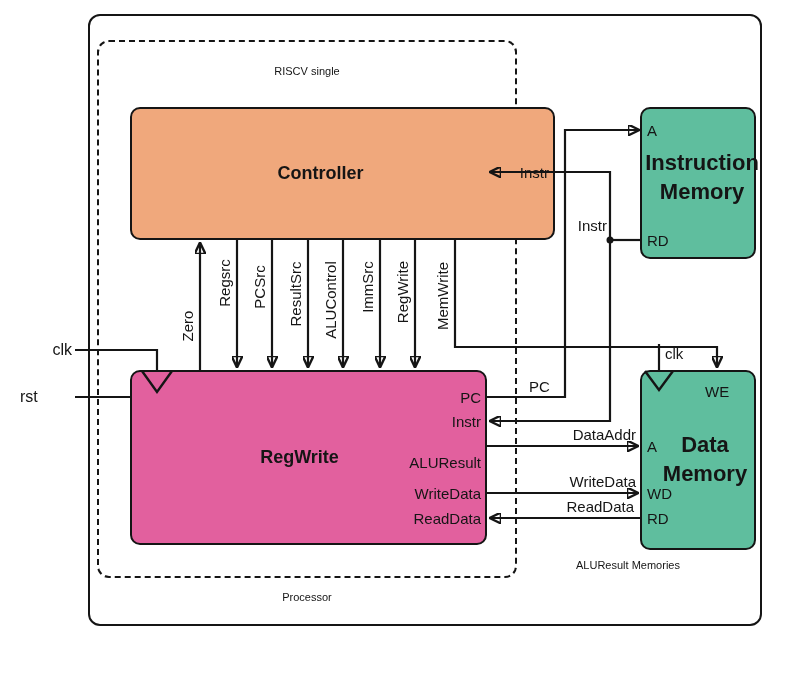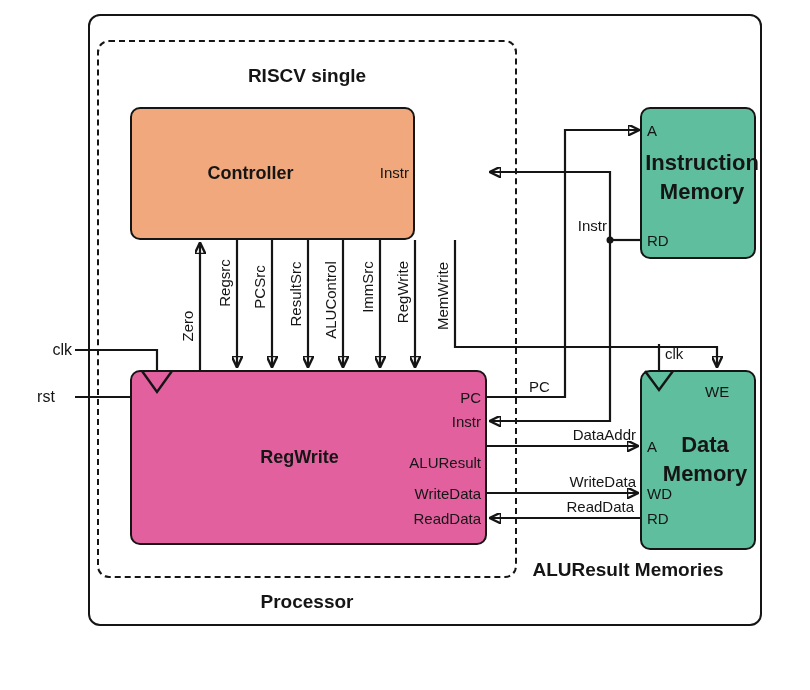--- a/index.html
+++ b/index.html
@@ -24,24 +24,24 @@
   .box-title { font-weight:bold; font-size:18px; line-height:1.3; }
 
   .port {
     position:absolute;
     font-size:15px; line-height:1;
     white-space:nowrap;
     transform:translateY(-50%);
   }
 
   .flabel { position:absolute; font-size:16px; line-height:1; white-space:nowrap; }
-  .bold-label { position:absolute; font-weight:bold; font-size:19px; line-height:1; white-space:nowrap; }
+  .bold-label { position:absolute; font-weight:normal; font-size:11px; line-height:1; white-space:nowrap; }
   .centered { text-align:center; }
 
-  #controller   { left:130px; top:107px; width:285px; height:133px; background:#F0A87C; padding-right:44px; }
+  #controller   { left:130px; top:107px; width:425px; height:133px; background:#F0A87C; padding-right:44px; }
   #datapath     { left:130px; top:370px; width:357px; height:175px; background:#E2609E; padding-right:18px; }
   #imem         { left:640px; top:107px; width:116px; height:152px; background:#5FBE9E; padding-left:8px; padding-bottom:10px; }
   #dmem         { left:640px; top:370px; width:116px; height:180px; background:#5FBE9E; padding-left:14px; }
   #imem .box-title, #dmem .box-title { font-size:22px; }
 
   #toplevel-box  { left:88px; top:14px;  width:674px; height:612px; }
   #processor-box { left:97px; top:40px;  width:420px; height:538px; border-radius:12px; }
 
   #wires {
     position:absolute; left:0; top:0; width:810px; height:690px;
@@ -57,21 +57,21 @@
 <div id="canvas">
 
   <div class="box outline" id="toplevel-box"></div>
   <div class="box outline dashed" id="processor-box"></div>
 
   <div class="bold-label centered" style="left:97px; top:66px; width:420px;">RISCV single</div>
   <div class="bold-label centered" style="left:528px; top:560px; width:200px;">ALUResult Memories</div>
   <div class="bold-label centered" style="left:97px; top:592px; width:420px;text-align:center;">Processor</div>
 
   <div class="flabel" style="left:20px; top:342px; width:52px; text-align:right;">clk</div>
-  <div class="flabel" style="left:20px; top:389px; width:52px; text-align:center;">rst</div>
+  <div class="flabel" style="left:20px; top:389px; width:52px; text-align:left;">rst</div>
 
   <div class="box" id="controller">
     <div class="box-title">Controller</div>
     <span class="port" style="right:4px; top:63px;">Instr</span>
   </div>
 
   <div class="box" id="datapath">
     <div class="box-title">RegWrite</div>
     <span class="port" style="right:4px; top:25px;">PC</span>
     <span class="port" style="right:4px; top:49px;">Instr</span>

